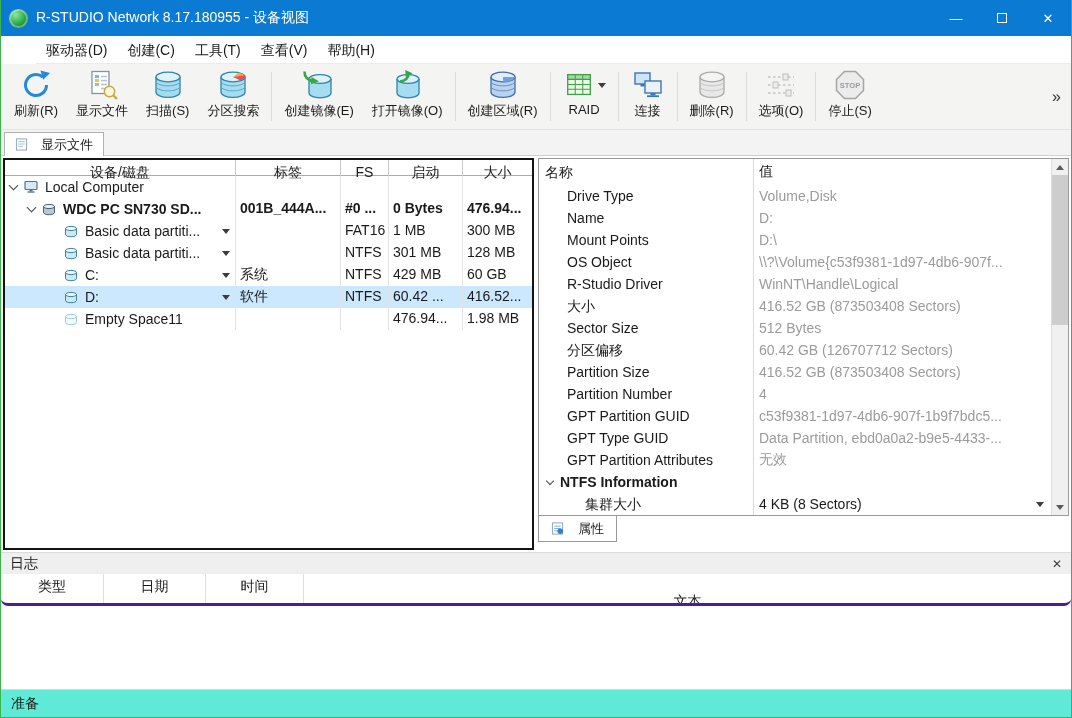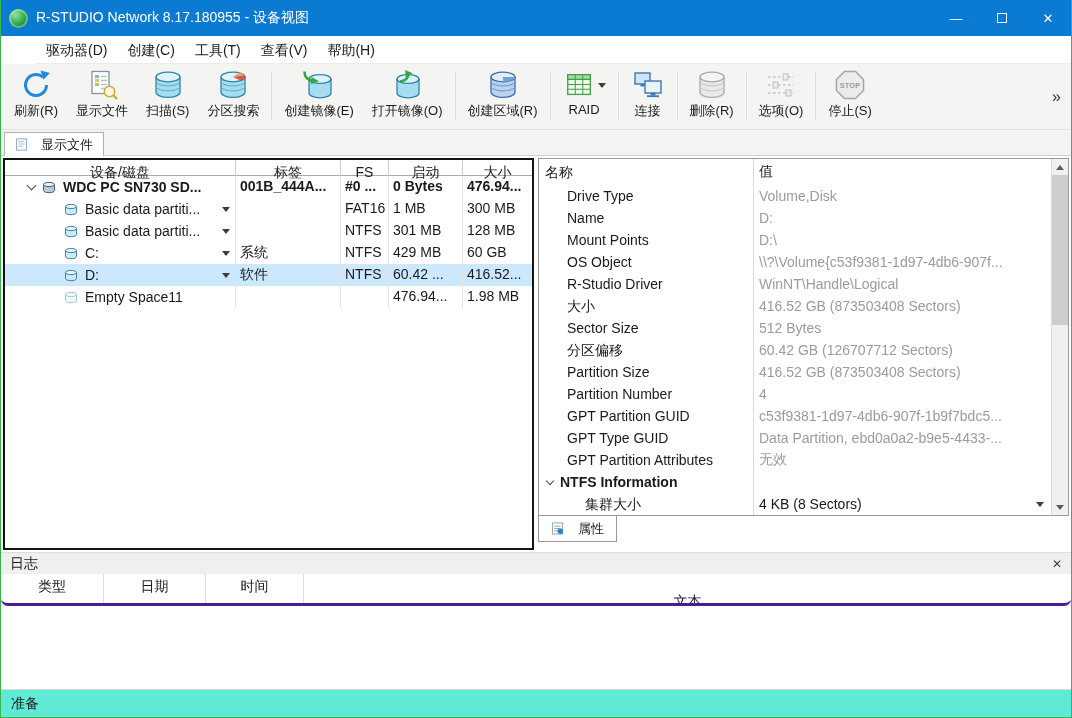--- a/index.html
+++ b/index.html
@@ -304,20 +304,38 @@
 
     <div class="left-panel">
       <div class="dev-header">
         <div class="hc">设备/磁盘</div>
         <div class="hc">标签</div>
         <div class="hc">FS</div>
         <div class="hc">启动</div>
         <div class="hc last">大小</div>
       </div>
 
+      <div class="drow">
+        <div class="dc name">
+          <span class="ind l0"></span>
+            <span class="chev"></span>
+          <span class="mini">
+              <svg width="14" height="14" viewBox="0 0 14 14">
+                <rect x="1" y="1.5" width="12" height="8" rx="1" fill="#d7e8f7" stroke="#4f7396" stroke-width="1.2"></rect>
+                <rect x="5.5" y="9.5" width="3" height="1.8" fill="#4f7396"></rect>
+                <rect x="3.5" y="11.3" width="7" height="1.4" fill="#4f7396"></rect>
+              </svg>
+            </span>
+          <span class="ntext">Local Computer</span>
+        </div>
+        <div class="dc"></div>
+        <div class="dc"></div>
+        <div class="dc"></div>
+        <div class="dc last"></div>
+      </div>
 
       <div class="drow bold">
         <div class="dc name">
           <span class="ind l1"></span>
             <span class="chev"></span>
           <span class="mini">
               <svg width="14" height="13" viewBox="0 0 14 13">
                 <path d="M1.5 3.5V9.3c0 1.6 2.5 2.4 5.5 2.4s5.5-.8 5.5-2.4V3.5" fill="#b9c9d4" stroke="#49616f" stroke-width="1"></path>
                 <ellipse cx="7" cy="3.5" rx="5.5" ry="2.1" fill="#e6eef3" stroke="#49616f" stroke-width="1"></ellipse>
               </svg>

